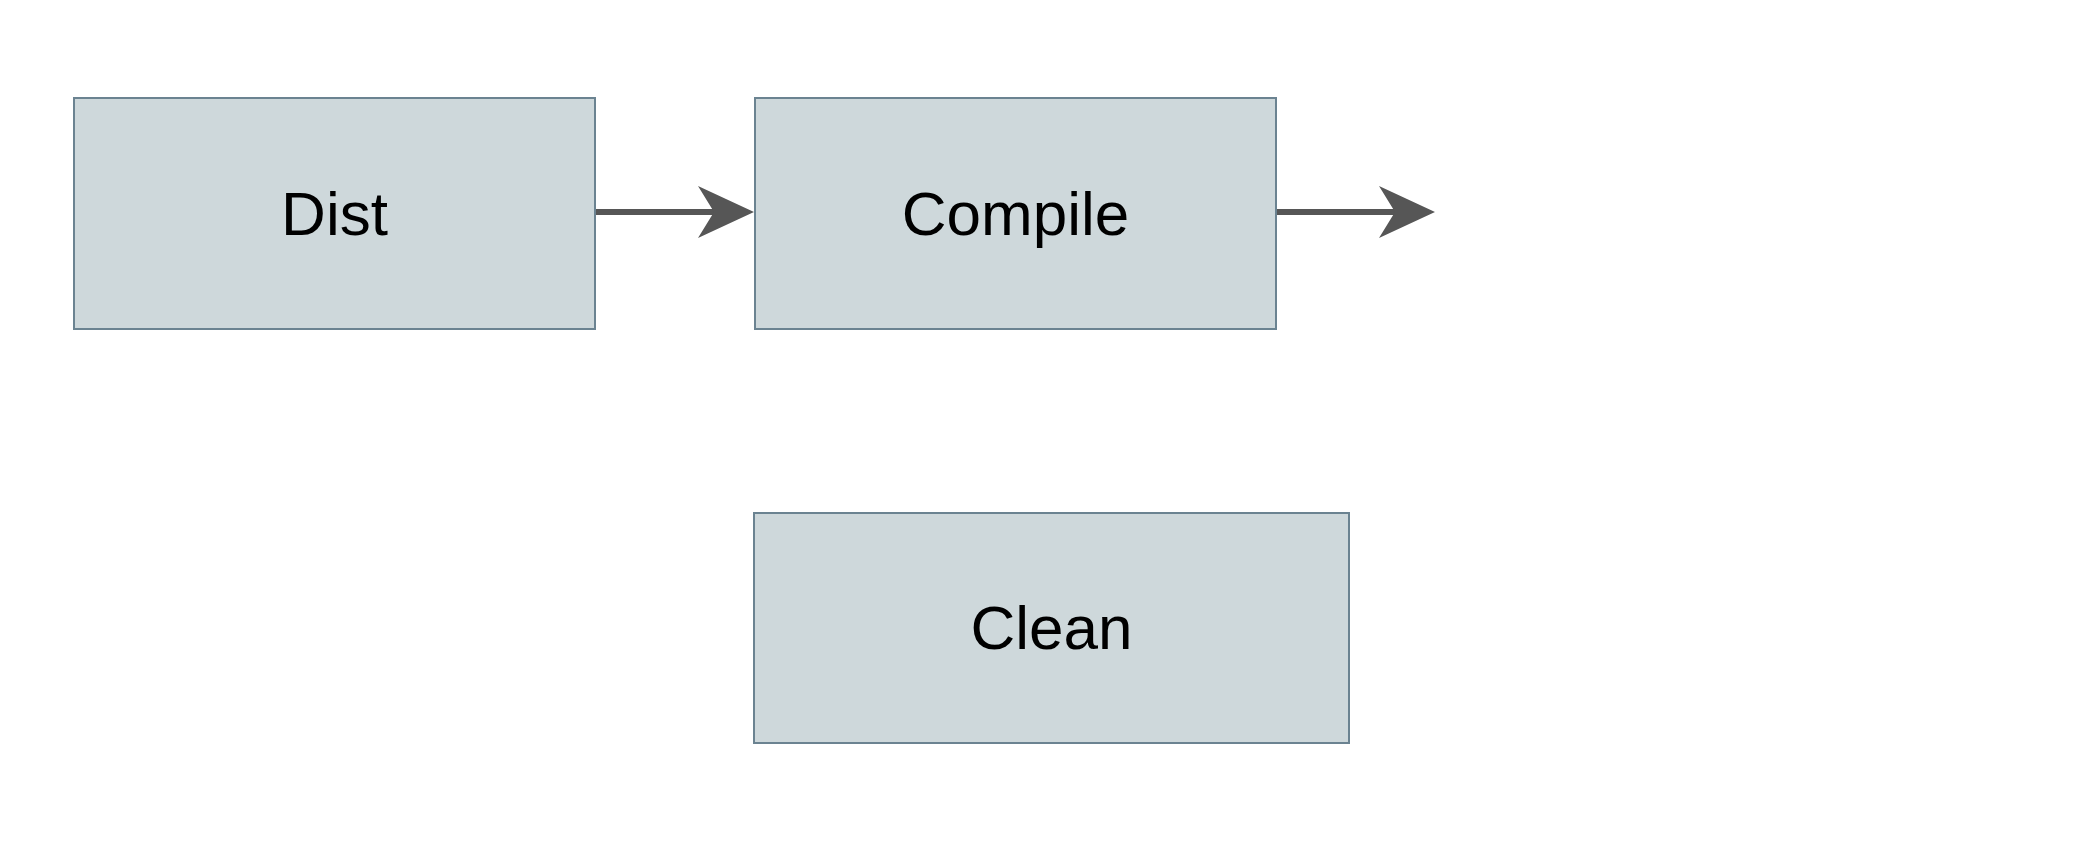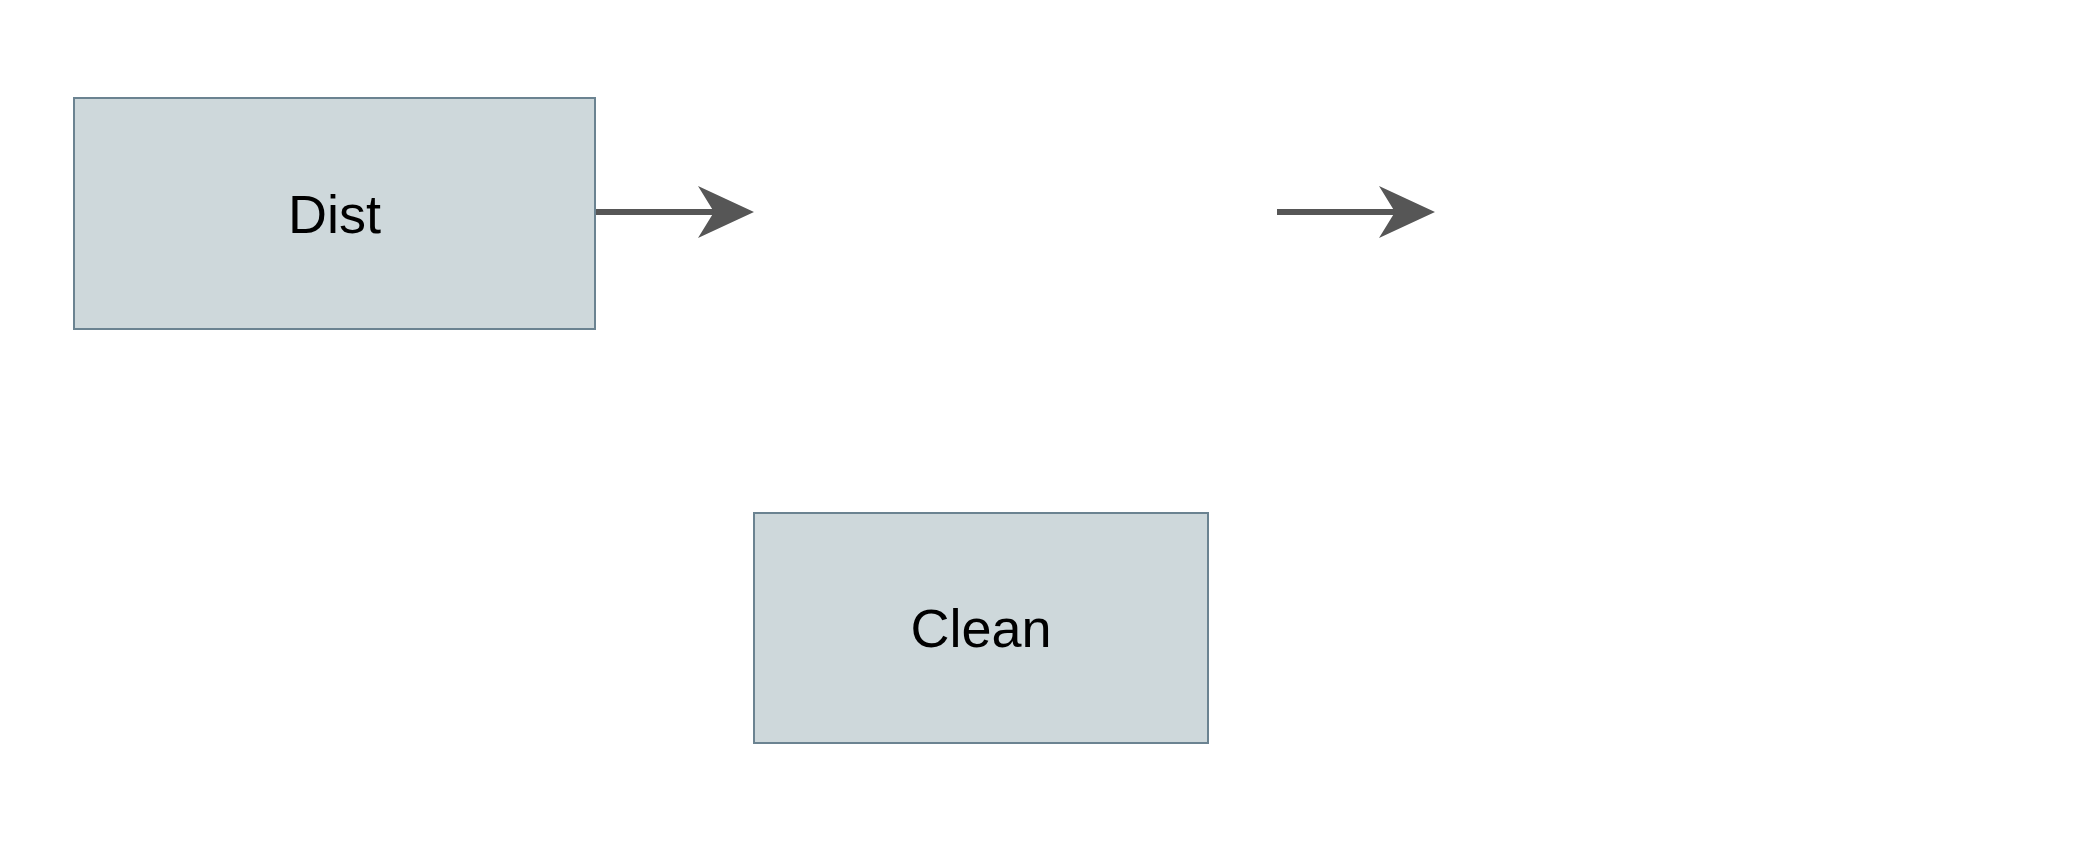--- a/index.html
+++ b/index.html
@@ -24,33 +24,33 @@
     background: #ced8db;
     border: 2px solid #6b8391;
     display: flex;
     align-items: center;
     justify-content: center;
     -webkit-user-select: none;
     user-select: none;
   }
   .node-label {
     font-family: "Liberation Sans", sans-serif;
-    font-size: 54px;
+    font-size: 62px;
     line-height: 1;
     font-weight: 400;
     color: #000000;
     letter-spacing: 0px;
     white-space: nowrap;
     text-align: center;
   }
   
   #node-dist    { left: 73px;   top: 97px;  width: 523px; height: 233px; }
   #node-compile { left: 754px;  top: 97px;  width: 523px; height: 233px; }
   #node-init    { left: 1435px; top: 97px;  width: 522px; height: 233px; }
-  #node-clean   { left: 753px;  top: 512px; width: 456px; height: 232px; }
+  #node-clean   { left: 753px;  top: 512px; width: 597px; height: 232px; }
 
   .edge-layer {
     position: absolute;
     left: 0;
     top: 0;
     width: 2078px;
     height: 848px;
     pointer-events: none;
   }
   .edge-path {
@@ -78,19 +78,22 @@
     <g>
       <path class="edge-path" d="M 1277 212 L 1396 212"></path>
       <path class="edge-head" d="M 1435 212 L 1379 186 L 1395 212 L 1379 238 Z"></path>
     </g>
   </svg>
 
   <div class="node" id="node-dist">
     <span class="node-label">Dist</span>
   </div>
 
+  <div class="node" id="node-compile">
+    <span class="node-label">Compile</span>
+  </div>
 
 
   <div class="node" id="node-clean">
     <span class="node-label">Clean</span>
   </div>
 
 </div>
 
 </body></html>

